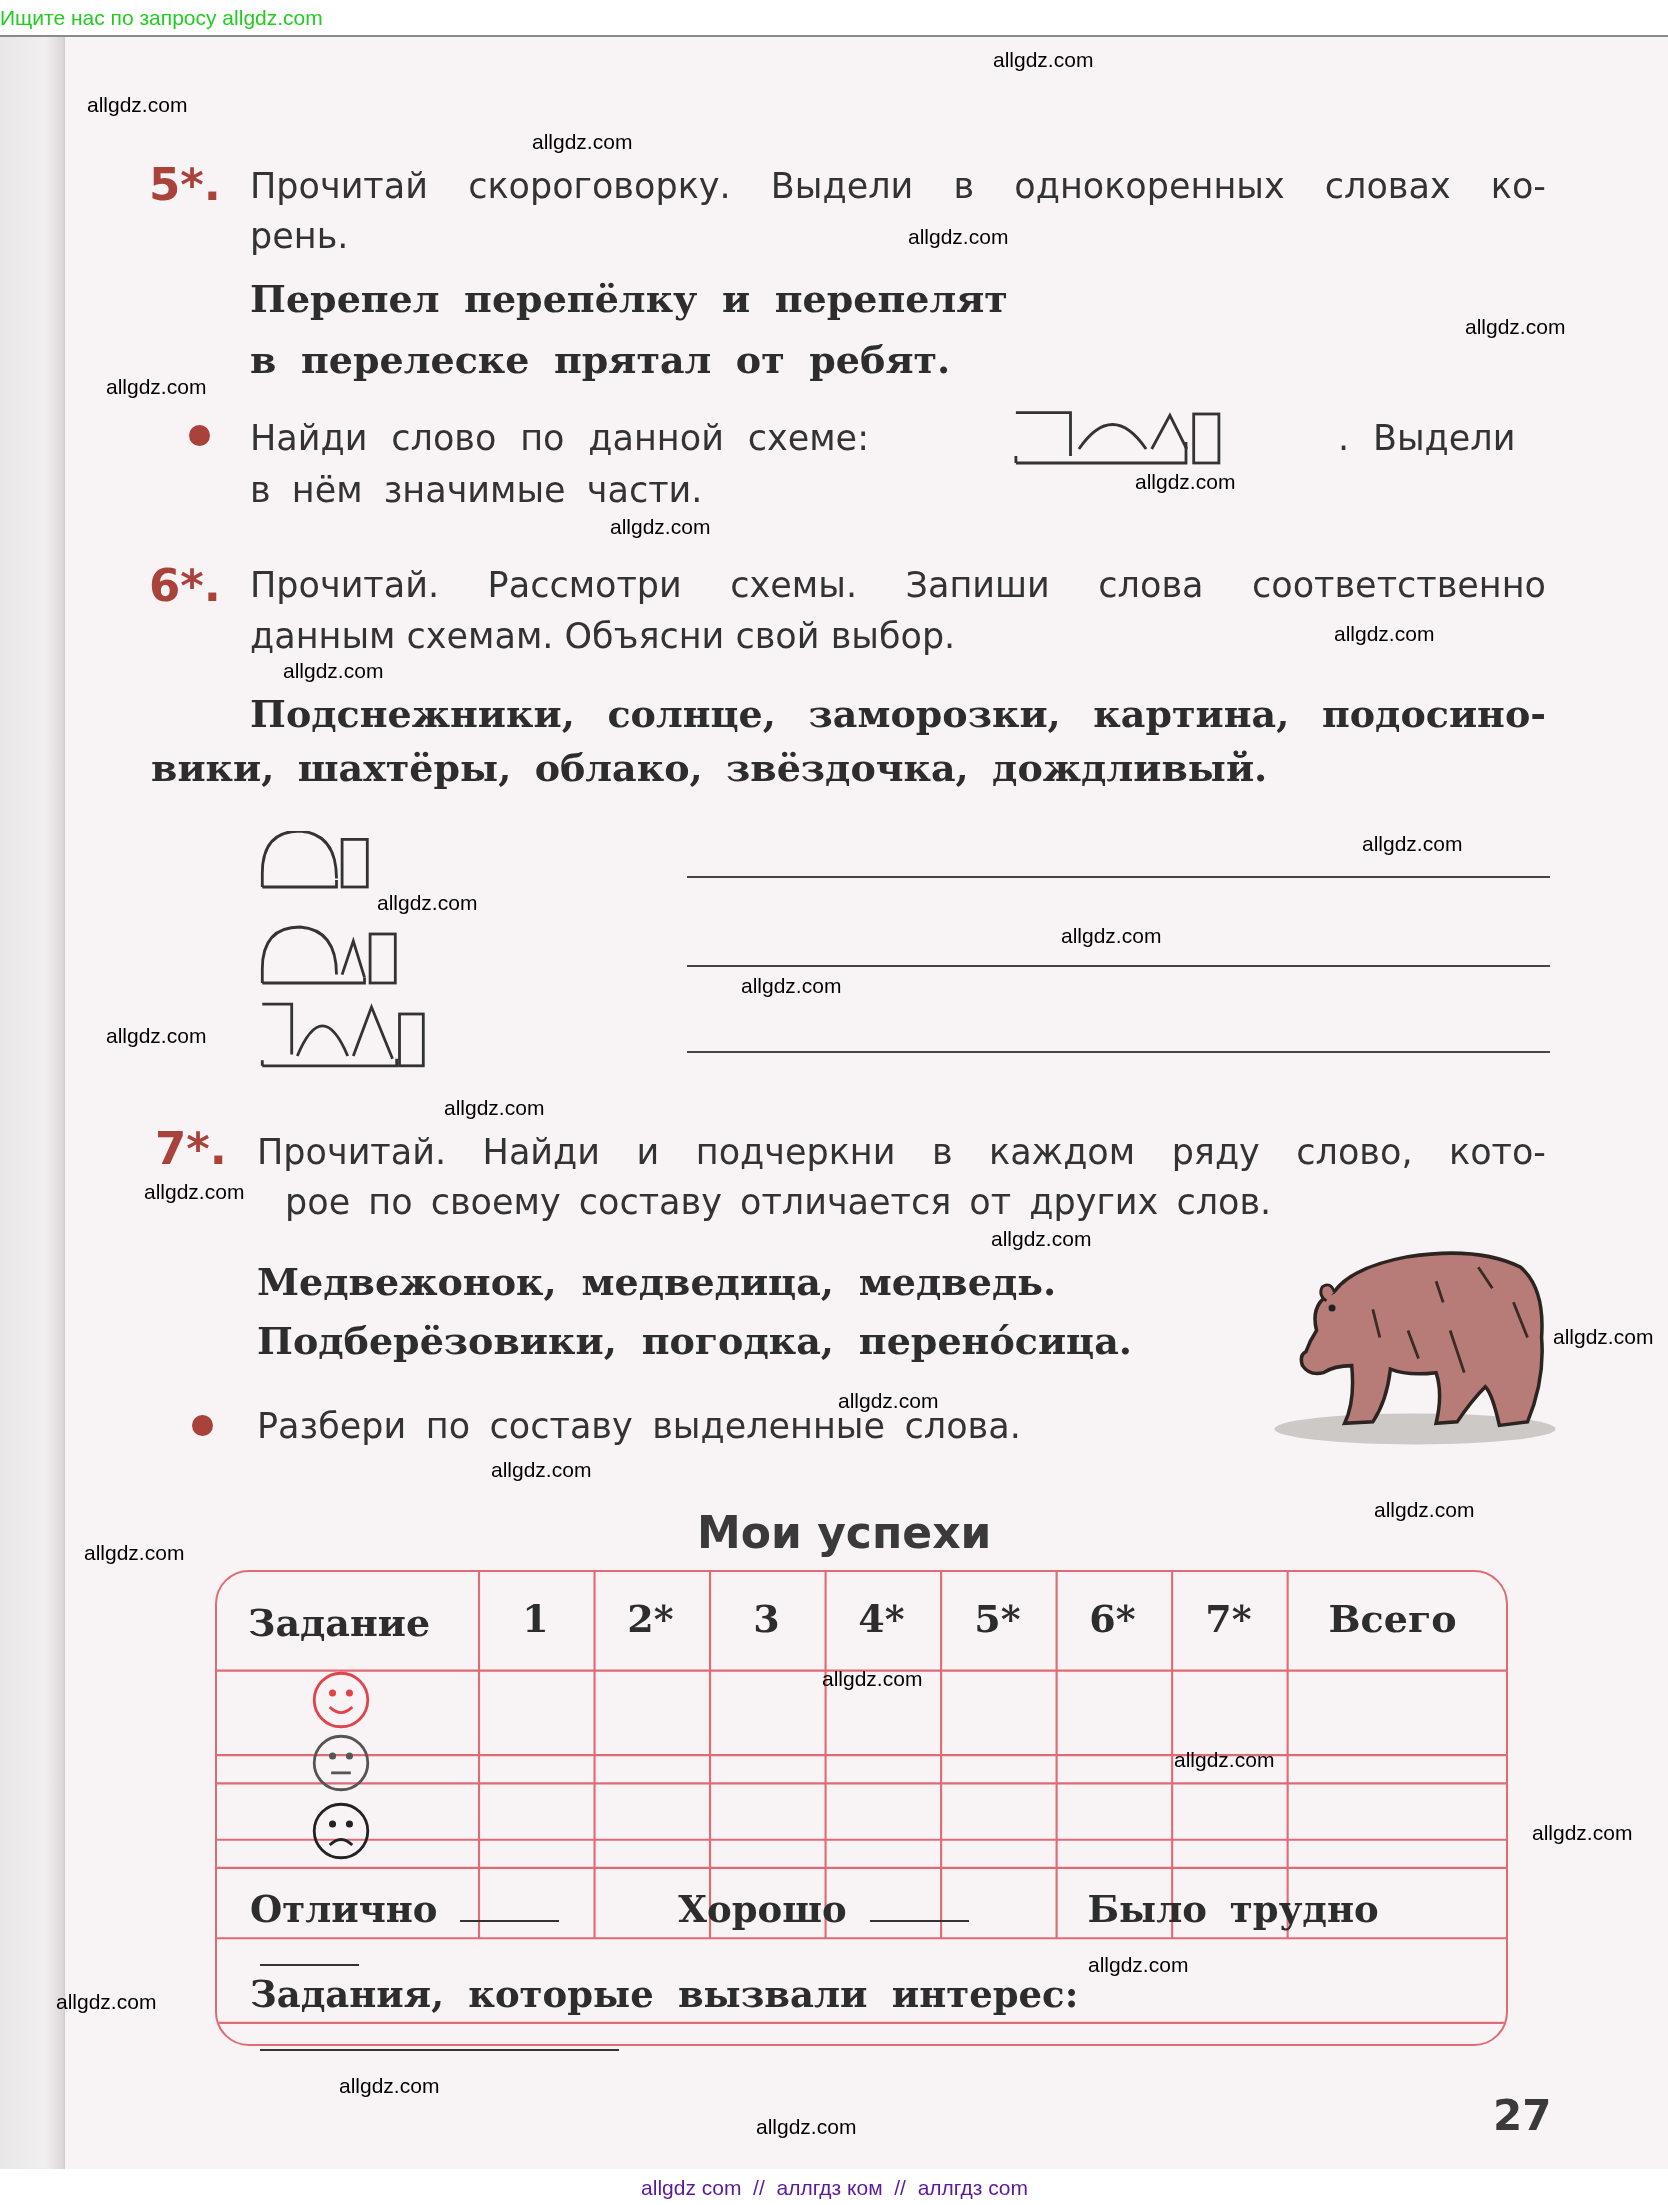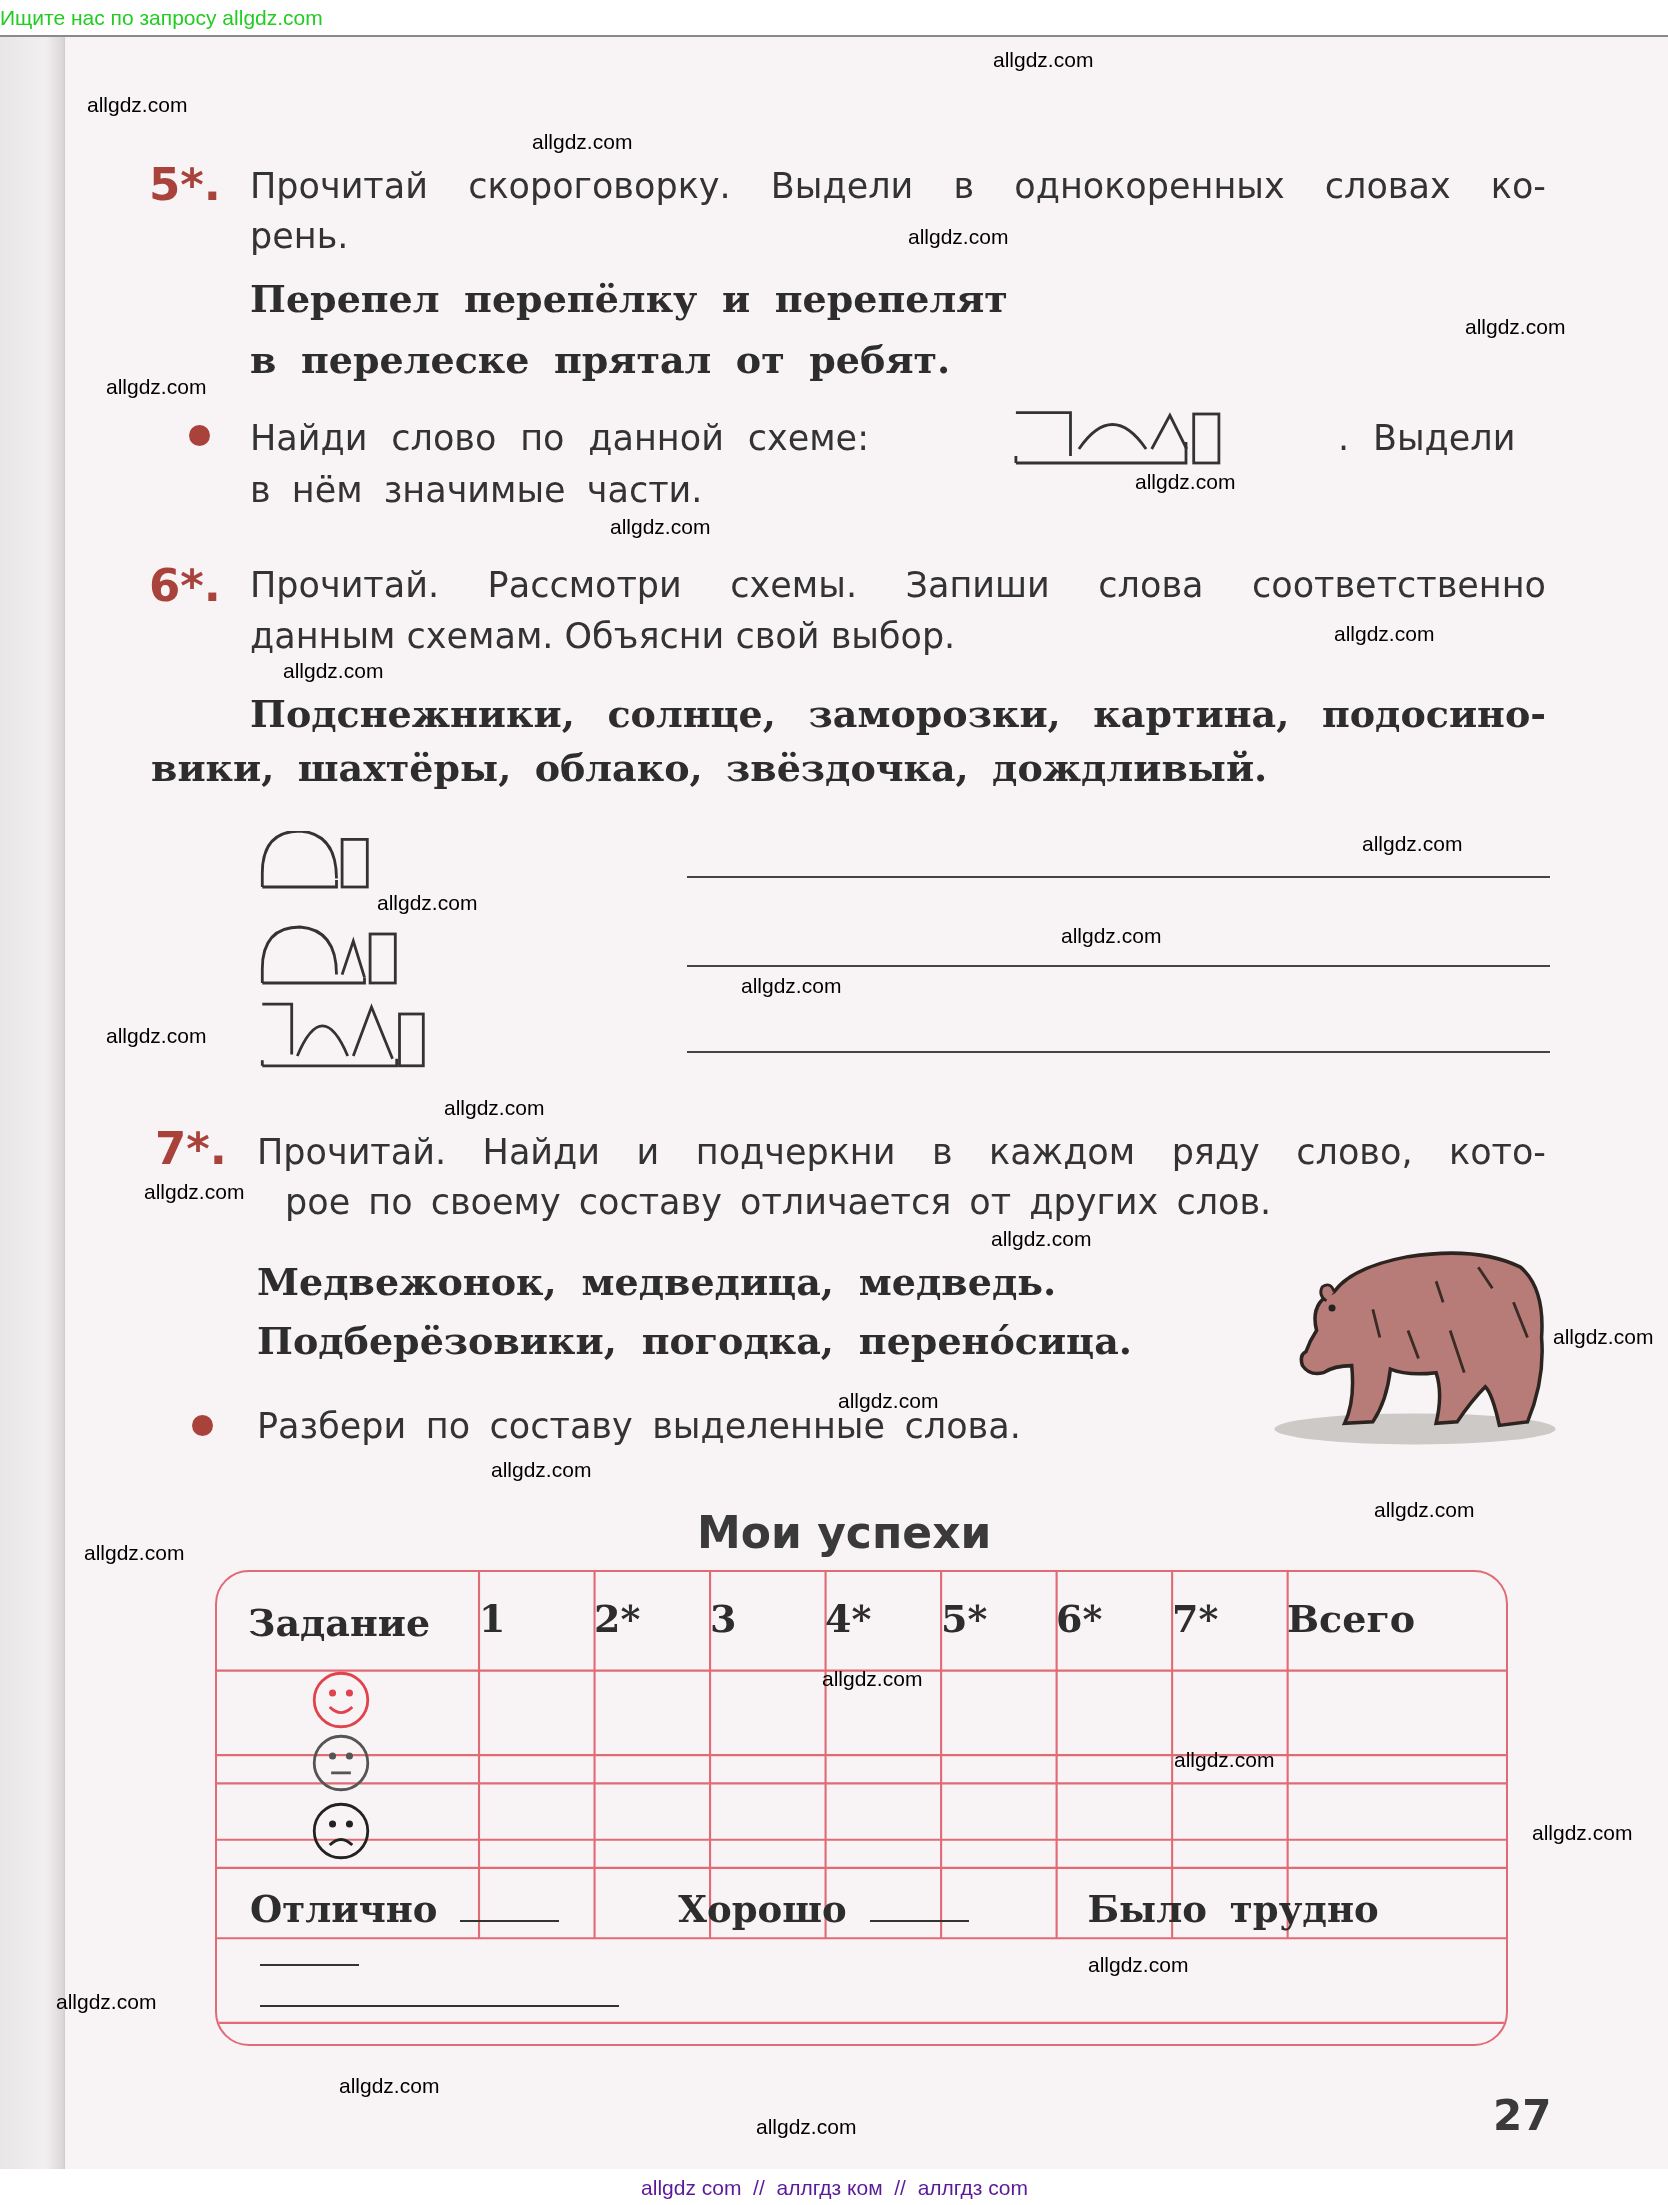--- a/index.html
+++ b/index.html
@@ -14,21 +14,21 @@
   .wm { position:absolute; font-family:"Liberation Sans", sans-serif; font-size:21px; color:#000; white-space:nowrap; }
   .num { position:absolute; font-family:"DejaVu Sans", sans-serif; font-weight:bold; font-size:45px; }
   .inst { position:absolute; font-family:"DejaVu Sans", sans-serif; font-size:35px; line-height:51px; color:#333; }
   .serif { position:absolute; font-family:"DejaVu Serif", serif; font-weight:bold; font-size:38px; line-height:59px; color:#2d2d2d; }
   .line { position:absolute; height:2.1px; background:#444; }
   .dot { position:absolute; width:21px; height:21px; border-radius:50%; }
   .scheme { position:absolute; }
   .table-box { position:absolute; left:215px; top:1570px; width:1289px; height:472px;
                border:2.1px solid #e06b75; border-radius:34px; overflow:hidden; }
   .grid { position:absolute; left:0; top:0; }
-  .cell-h { position:absolute; font-family:"DejaVu Serif", serif; font-weight:bold; font-size:38px; color:#2d2d2d; }
+  .cell-h { position:absolute; font-family:"DejaVu Serif", serif; font-weight:bold; font-size:38px; color:#2d2d2d; text-align:center; }
   .footer-row { position:absolute; font-family:"DejaVu Serif", serif; font-weight:bold; font-size:37px; color:#2d2d2d; }
   .blank { display:inline-block; border-bottom:2.1px solid #333; height:4.2px; vertical-align:baseline; }
   .bottom-bar { position:absolute; left:0; top:2169px; width:1669px; height:37px; background:#fff; text-align:center;
                 font-family:"Liberation Sans", sans-serif; font-size:21px; line-height:37px; }
 </style>
 </head>
 <body>
 
 <div class="banner">
   <span style="color:#22cc22;">Ищите нас по запросу allgdz.com</span>
@@ -177,20 +177,21 @@
 
 <div class="footer-row" style="left:250px;top:1887px;width:1218px;">
   <span>Отлично</span>
   <span class="blank" style="width:99px;margin-left:10px;"></span>
   <span style="margin-left:106px;">Хорошо</span>
   <span class="blank" style="width:99px;margin-left:10px;"></span>
   <span style="margin-left:106px;word-spacing:10px;">Было трудно</span>
   <span class="blank" style="width:99px;margin-left:10px;"></span>
 </div>
 <div class="footer-row" style="left:250px;top:1972px;width:1218px;word-spacing:11.3px;">
+  <span>Задания, которые вызвали интерес:</span>
   <span class="blank" style="width:359px;margin-left:10px;"></span>
 </div>
 
 <div class="num" style="left:1493px;top:2091px;font-size:42px;color:#3a3a3a;">27</div>
 
 <div id="wm-layer">
     <div class="wm" style="left: 993px; top: 48px;">allgdz.com</div>
     <div class="wm" style="left: 87px; top: 93px;">allgdz.com</div>
     <div class="wm" style="left: 532px; top: 130px;">allgdz.com</div>
     <div class="wm" style="left: 908px; top: 225px;">allgdz.com</div>

